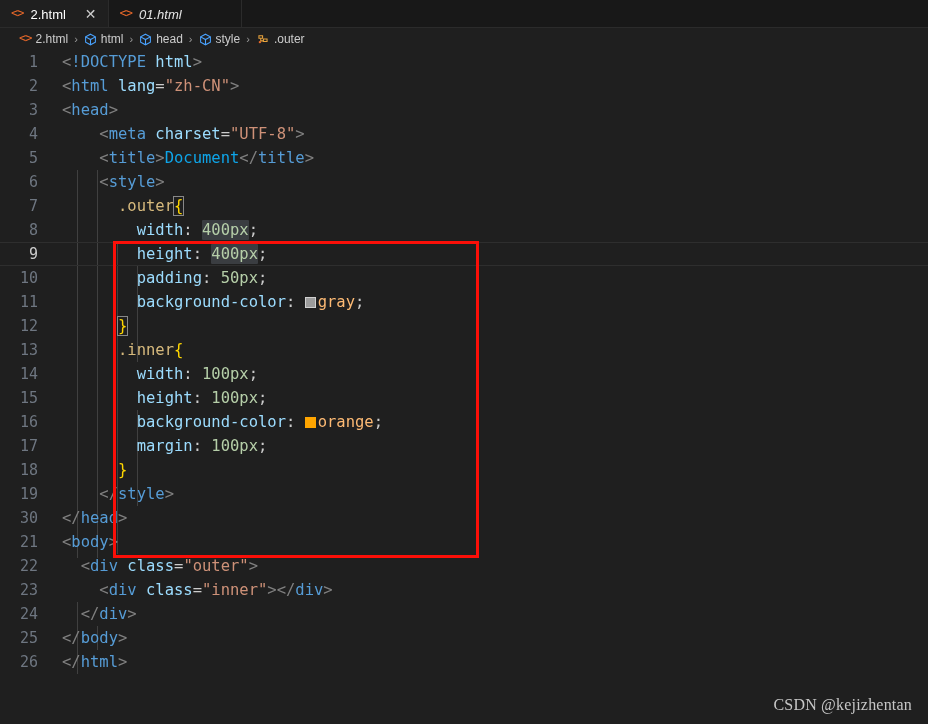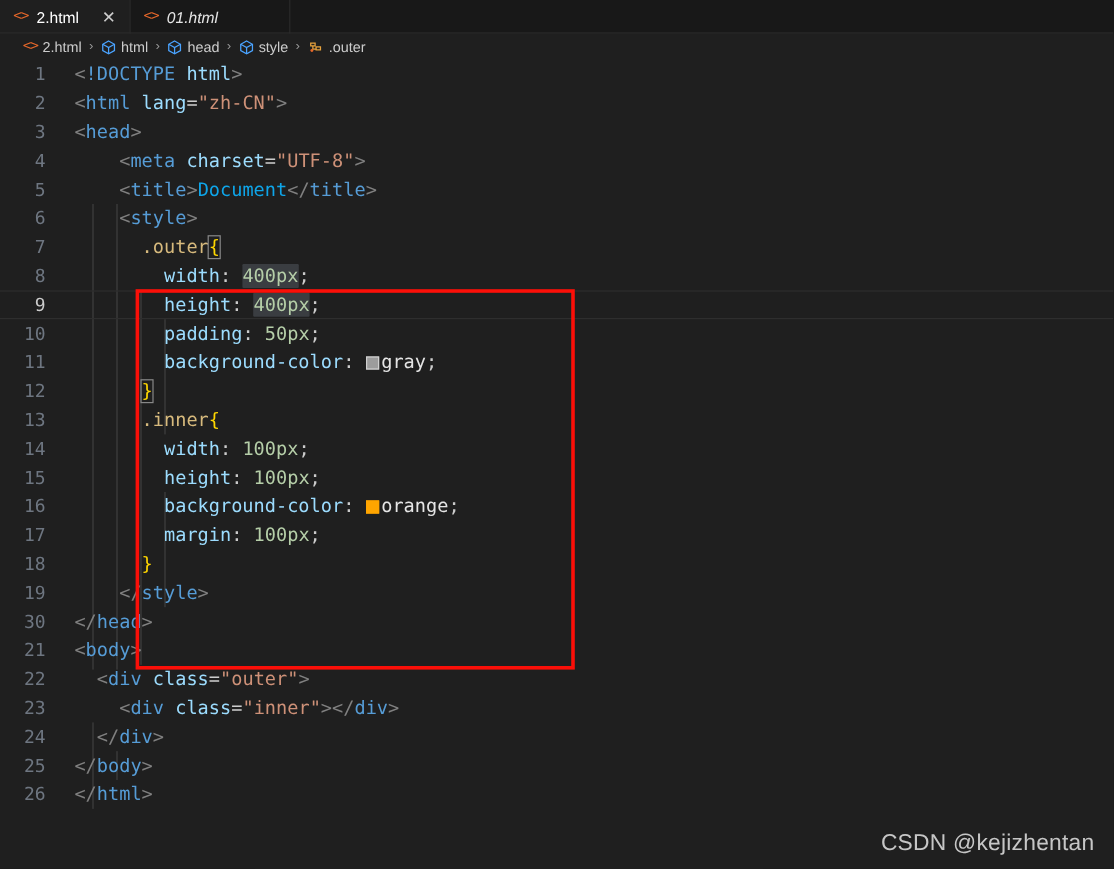--- a/index.html
+++ b/index.html
@@ -151,21 +151,21 @@
   .t-tag      { color: #569cd6; }
   .t-angle    { color: #808080; }
   .t-attr     { color: #9cdcfe; }
   .t-str      { color: #ce9178; }
   .t-text     { color: #0ea5e9; }
   .t-sel      { color: #d7ba7d; }
   .t-prop     { color: #9cdcfe; }
   .t-val      { color: #b5cea8; }
   .t-punc     { color: #cccccc; }
   .t-brace    { color: #ffd700; }
-  .t-color    { color: #e5e5e5; }
+  .t-color    { color: #fdba74; }
   .t-doctype  { color: #569cd6; }
   .t-doctype-name { color: #9cdcfe; }
 
   .sel-hl {
     background: #3a3d41;
     border-radius: 1px;
     padding: 1px 0;
   }
   .brace-box {
     outline: 1px solid #888888;
@@ -201,22 +201,22 @@
     pointer-events: none;
     z-index: 5;
   }
 
   
   .watermark {
     position: absolute;
     right: 16px;
     bottom: 10px;
     color: #d5d5d5;
-    font-family: Liberation Sans, sans-serif;
-    font-size: 19px;
+    font-family: Liberation Serif, serif;
+    font-size: 16px;
     opacity: 0.92;
     letter-spacing: 0.2px;
   }
 </style>
 </head>
 <body>
 
 <div class="tabbar">
   <div class="tab active">
     <span class="code-icon">&lt;&gt;</span>

